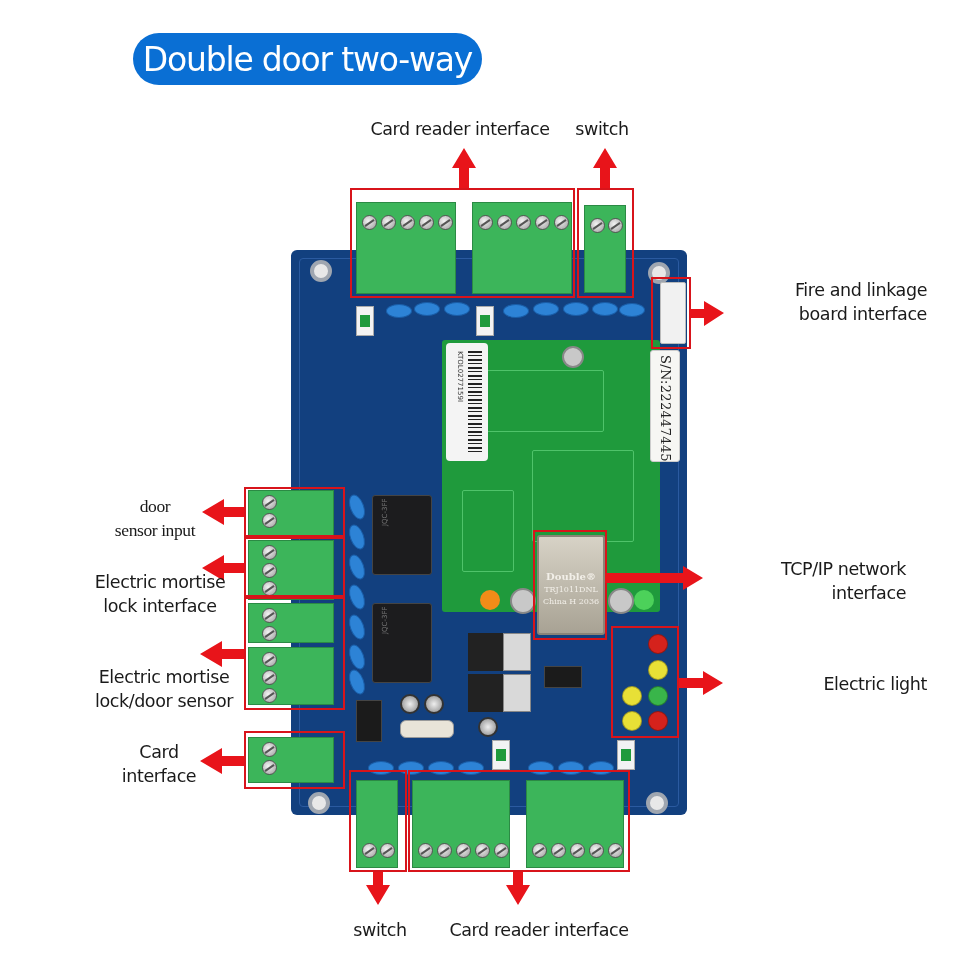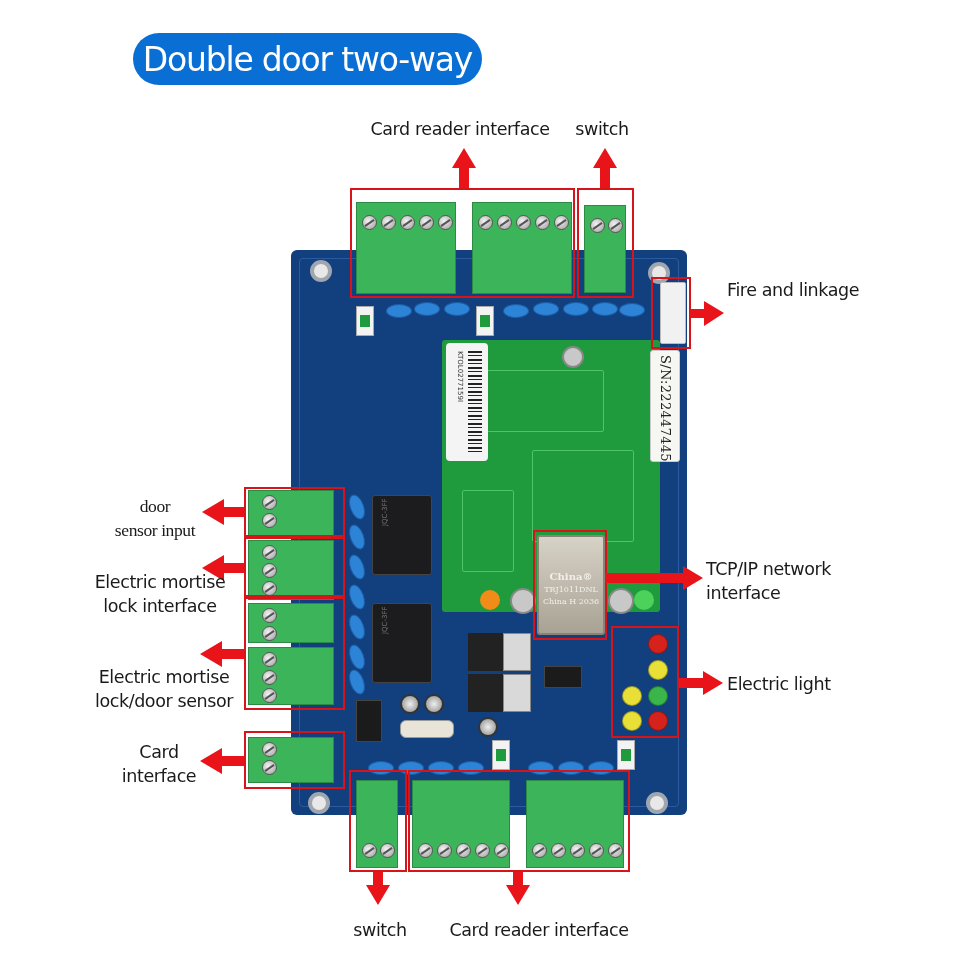--- a/index.html
+++ b/index.html
@@ -1,21 +1,21 @@
 <!DOCTYPE html>
 <html><head>
 <meta charset="utf-8">
 <style>
   html,body{margin:0;padding:0;background:#fff;}
   body{width:967px;height:967px;position:relative;overflow:hidden;font-family:"DejaVu Sans","Liberation Sans",sans-serif;color:#222;}
   .abs{position:absolute;}
   .title-pill{left:133px;top:33px;width:349px;height:52px;background:#0a6fd4;border-radius:28px;color:#fff;font-size:33px;letter-spacing:-1.2px;display:flex;align-items:center;justify-content:center;font-weight:500;}
   .lbl{position:absolute;font-size:17.5px;color:#1a1a1a;line-height:24px;letter-spacing:-0.4px;}
   .lbl.c{text-align:center;}
-  .lbl.l{text-align:left;}
+  .lbl.l{text-align:right;}
   .redbox{position:absolute;border:2px solid #d8141b;box-sizing:border-box;}
   .board{left:291px;top:250px;width:396px;height:565px;background:#12407f;border-radius:6px;}
   .board-inner{position:absolute;left:8px;top:8px;right:8px;bottom:8px;border:1px solid #2a5aa0;border-radius:4px;}
   .hole{position:absolute;width:22px;height:22px;border-radius:50%;background:#e8e8e8;border:4px solid #9fa6b0;box-sizing:border-box;}
   .green-pcb{left:442px;top:340px;width:218px;height:272px;background:#1f9a3c;border-radius:3px;}
   .green-pcb .trace{position:absolute;border:1px solid #4fc36a;border-radius:2px;}
   .terminal{position:absolute;background:#3cb55a;border:1px solid #2b8a44;box-sizing:border-box;}
   .screw{position:absolute;width:15px;height:15px;border-radius:50%;background:radial-gradient(circle at 40% 40%,#f4f4f4,#9a9a9a);border:1px solid #555;box-sizing:border-box;}
   .screw::after{content:"";position:absolute;left:1px;right:1px;top:6px;height:2px;background:#555;transform:rotate(-35deg);}
   .cap{position:absolute;width:24px;height:12px;border-radius:50%;background:#2d83d6;border:1px solid #1a5ea8;}
@@ -67,21 +67,21 @@
   <span>KTOL0277159I</span>
 </div>
 
 <div class="abs label-sn">
   <span>S/N:222447445</span>
 </div>
 
 <div class="abs" style="left:660px;top:282px;width:24px;height:60px;background:#f1f1f1;border:1px solid #bbb;border-radius:2px;"></div>
 
 <div class="abs rj45">
-  <span style="top:34px;font-size:10px;font-weight:bold;">China®</span>
+  <span style="top:34px;font-size:10px;font-weight:bold;">Double®</span>
   <span style="top:48px;">TRJ1011DNL</span>
   <span style="top:60px;">China H 2036</span>
 </div>
 
 <div class="relay" style="left:372px;top:495px;">
     <span>JQC-3FF</span>
   </div>
 <div class="relay" style="left:372px;top:603px;">
     <span>JQC-3FF</span>
   </div>
@@ -235,20 +235,21 @@
     <g>
         <polygon points="518,905 506,885 513,885 513,872 523,872 523,885 530,885"></polygon>
       </g>
   </g>
 </svg>
 
 <div class="lbl c" style="left:370px;top:117px;width:180px;">Card reader interface</div>
 <div class="lbl c" style="left:570px;top:117px;width:64px;">switch</div>
 <div class="lbl l" style="left:727px;top:278px;width:200px;">
   <div>Fire and linkage</div>
+  <div>board interface</div>
 </div>
 <div class="lbl c" style="left:90px;top:494px;width:130px;font-family:Liberation Serif, serif;">
   <div>door</div>
   <div>sensor input</div>
 </div>
 <div class="lbl c" style="left:80px;top:570px;width:160px;">
   <div>Electric mortise</div>
   <div>lock interface</div>
 </div>
 <div class="lbl c" style="left:84px;top:665px;width:160px;">

